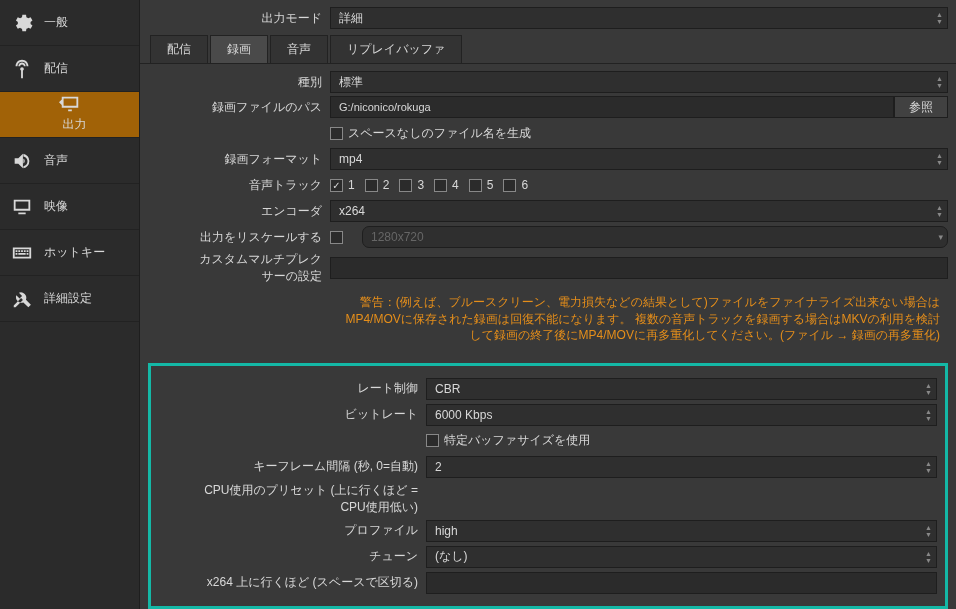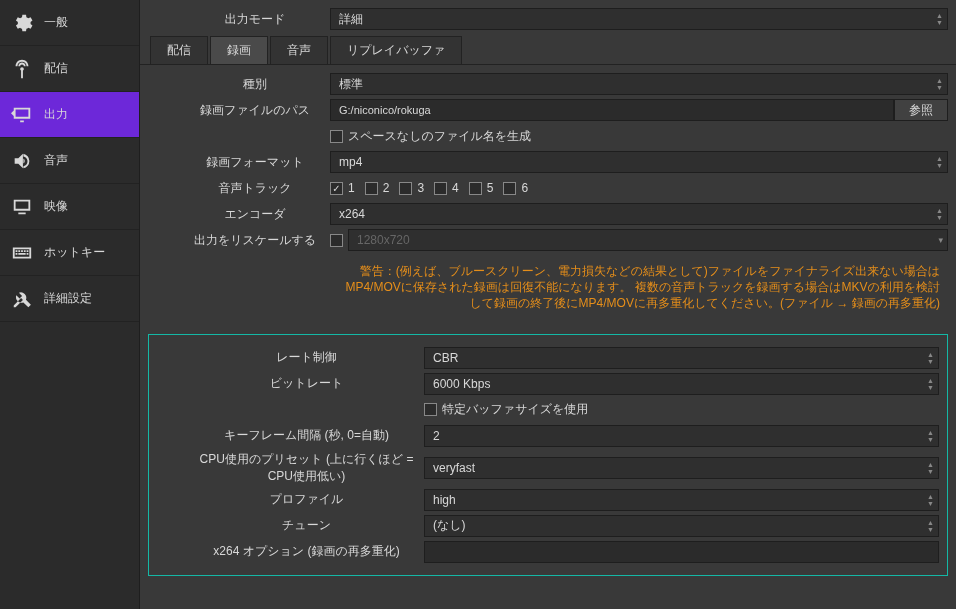--- a/index.html
+++ b/index.html
@@ -20,21 +20,22 @@
 }
 .sidebar-item {
   display: flex;
   align-items: center;
   height: 46px;
   padding-left: 10px;
   cursor: pointer;
   border-bottom: 1px solid #222;
 }
 .sidebar-item.active {
-  background: #6d28d9;
+  background: #a16207;
+  flex-direction: column;
 }
 .sidebar-item .icon {
   width: 24px;
   height: 24px;
   display: flex;
   align-items: center;
   justify-content: center;
   margin-right: 10px;
 }
 .sidebar-item .icon svg { fill: #d8d8d8; }
@@ -49,21 +50,21 @@
 }
 
 .row {
   display: flex;
   align-items: center;
   min-height: 26px;
   padding: 2px 0;
 }
 .label-col {
   width: 190px;
-  text-align: center;
+  text-align: right;
   padding-right: 8px;
   color: #d8d8d8;
   padding-left: 48px;
 }
 .field-col {
   flex: 1;
   display: flex;
   align-items: center;
   padding-right: 8px;
 }
@@ -152,21 +153,21 @@
 .warning {
   color: #e58e1a;
   padding: 8px 8px 8px 8px;
   font-size: 12px;
   line-height: 1.35;
   text-align: right;
 }
 
 .section2 {
   margin: 12px 8px 0 8px;
-  border: 1px solid #14b8a6;
+  border: 3px solid #14b8a6;
   padding: 10px 0;
 }
 
 .top-pad { padding-top: 8px; }
 .form-wide .label-col { width: 275px; }
 </style>
 </head>
 <body>
 
 <div class="sidebar">
@@ -322,27 +323,33 @@
         <span>x264</span>
         <span class="arrows">▲<br>▼</span>
       </div>
     </div>
   </div>
 
   <div class="row">
     <div class="label-col">出力をリスケールする</div>
     <div class="field-col">
       <span class="checkbox"></span>
-      <div class="select-like vchev" style="margin-left:0;">
+      <div class="select-like vchev" style="margin-left:14px;border-radius:7px;">
         <span class="disabled" style="color:#666;">1280x720</span>
         <span class="arrows">▾</span>
       </div>
     </div>
   </div>
 
+  <div class="row">
+    <div class="label-col">カスタムマルチプレクサーの設定</div>
+    <div class="field-col">
+      <input class="text-input" value="" style="">
+    </div>
+  </div>
 
   <div class="row">
     <div class="label-col"></div>
     <div class="field-col">
       <div class="warning">警告：(例えば、ブルースクリーン、電力損失などの結果として)ファイルをファイナライズ出来ない場合はMP4/MOVに保存された録画は回復不能になります。 複数の音声トラックを録画する場合はMKVの利用を検討して録画の終了後にMP4/MOVに再多重化してください。(ファイル → 録画の再多重化)</div>
     </div>
   </div>
 
   <div class="section2 form-wide">
     <div class="row">
@@ -374,46 +381,40 @@
       <div class="label-col">キーフレーム間隔 (秒, 0=自動)</div>
       <div class="field-col">
         <div class="select-like">
           <span>2</span>
           <span class="arrows">▲<br>▼</span>
         </div>
       </div>
     </div>
     <div class="row">
       <div class="label-col">CPU使用のプリセット (上に行くほど = CPU使用低い)</div>
-      <div class="field-col">
-        <div class="select-like">
-          <span>veryfast</span>
-          <span class="arrows">▲<br>▼</span>
-        </div>
-      </div>
     </div>
     <div class="row">
       <div class="label-col">プロファイル</div>
       <div class="field-col">
         <div class="select-like">
           <span>high</span>
           <span class="arrows">▲<br>▼</span>
         </div>
       </div>
     </div>
     <div class="row">
       <div class="label-col">チューン</div>
       <div class="field-col">
         <div class="select-like">
           <span>(なし)</span>
           <span class="arrows">▲<br>▼</span>
         </div>
       </div>
     </div>
     <div class="row">
-      <div class="label-col">x264 オプション (録画の再多重化)</div>
+      <div class="label-col">x264 上に行くほど (スペースで区切る)</div>
       <div class="field-col">
         <input class="text-input" value="" style="">
       </div>
     </div>
   </div>
 
 </div>
 
 </body></html>

